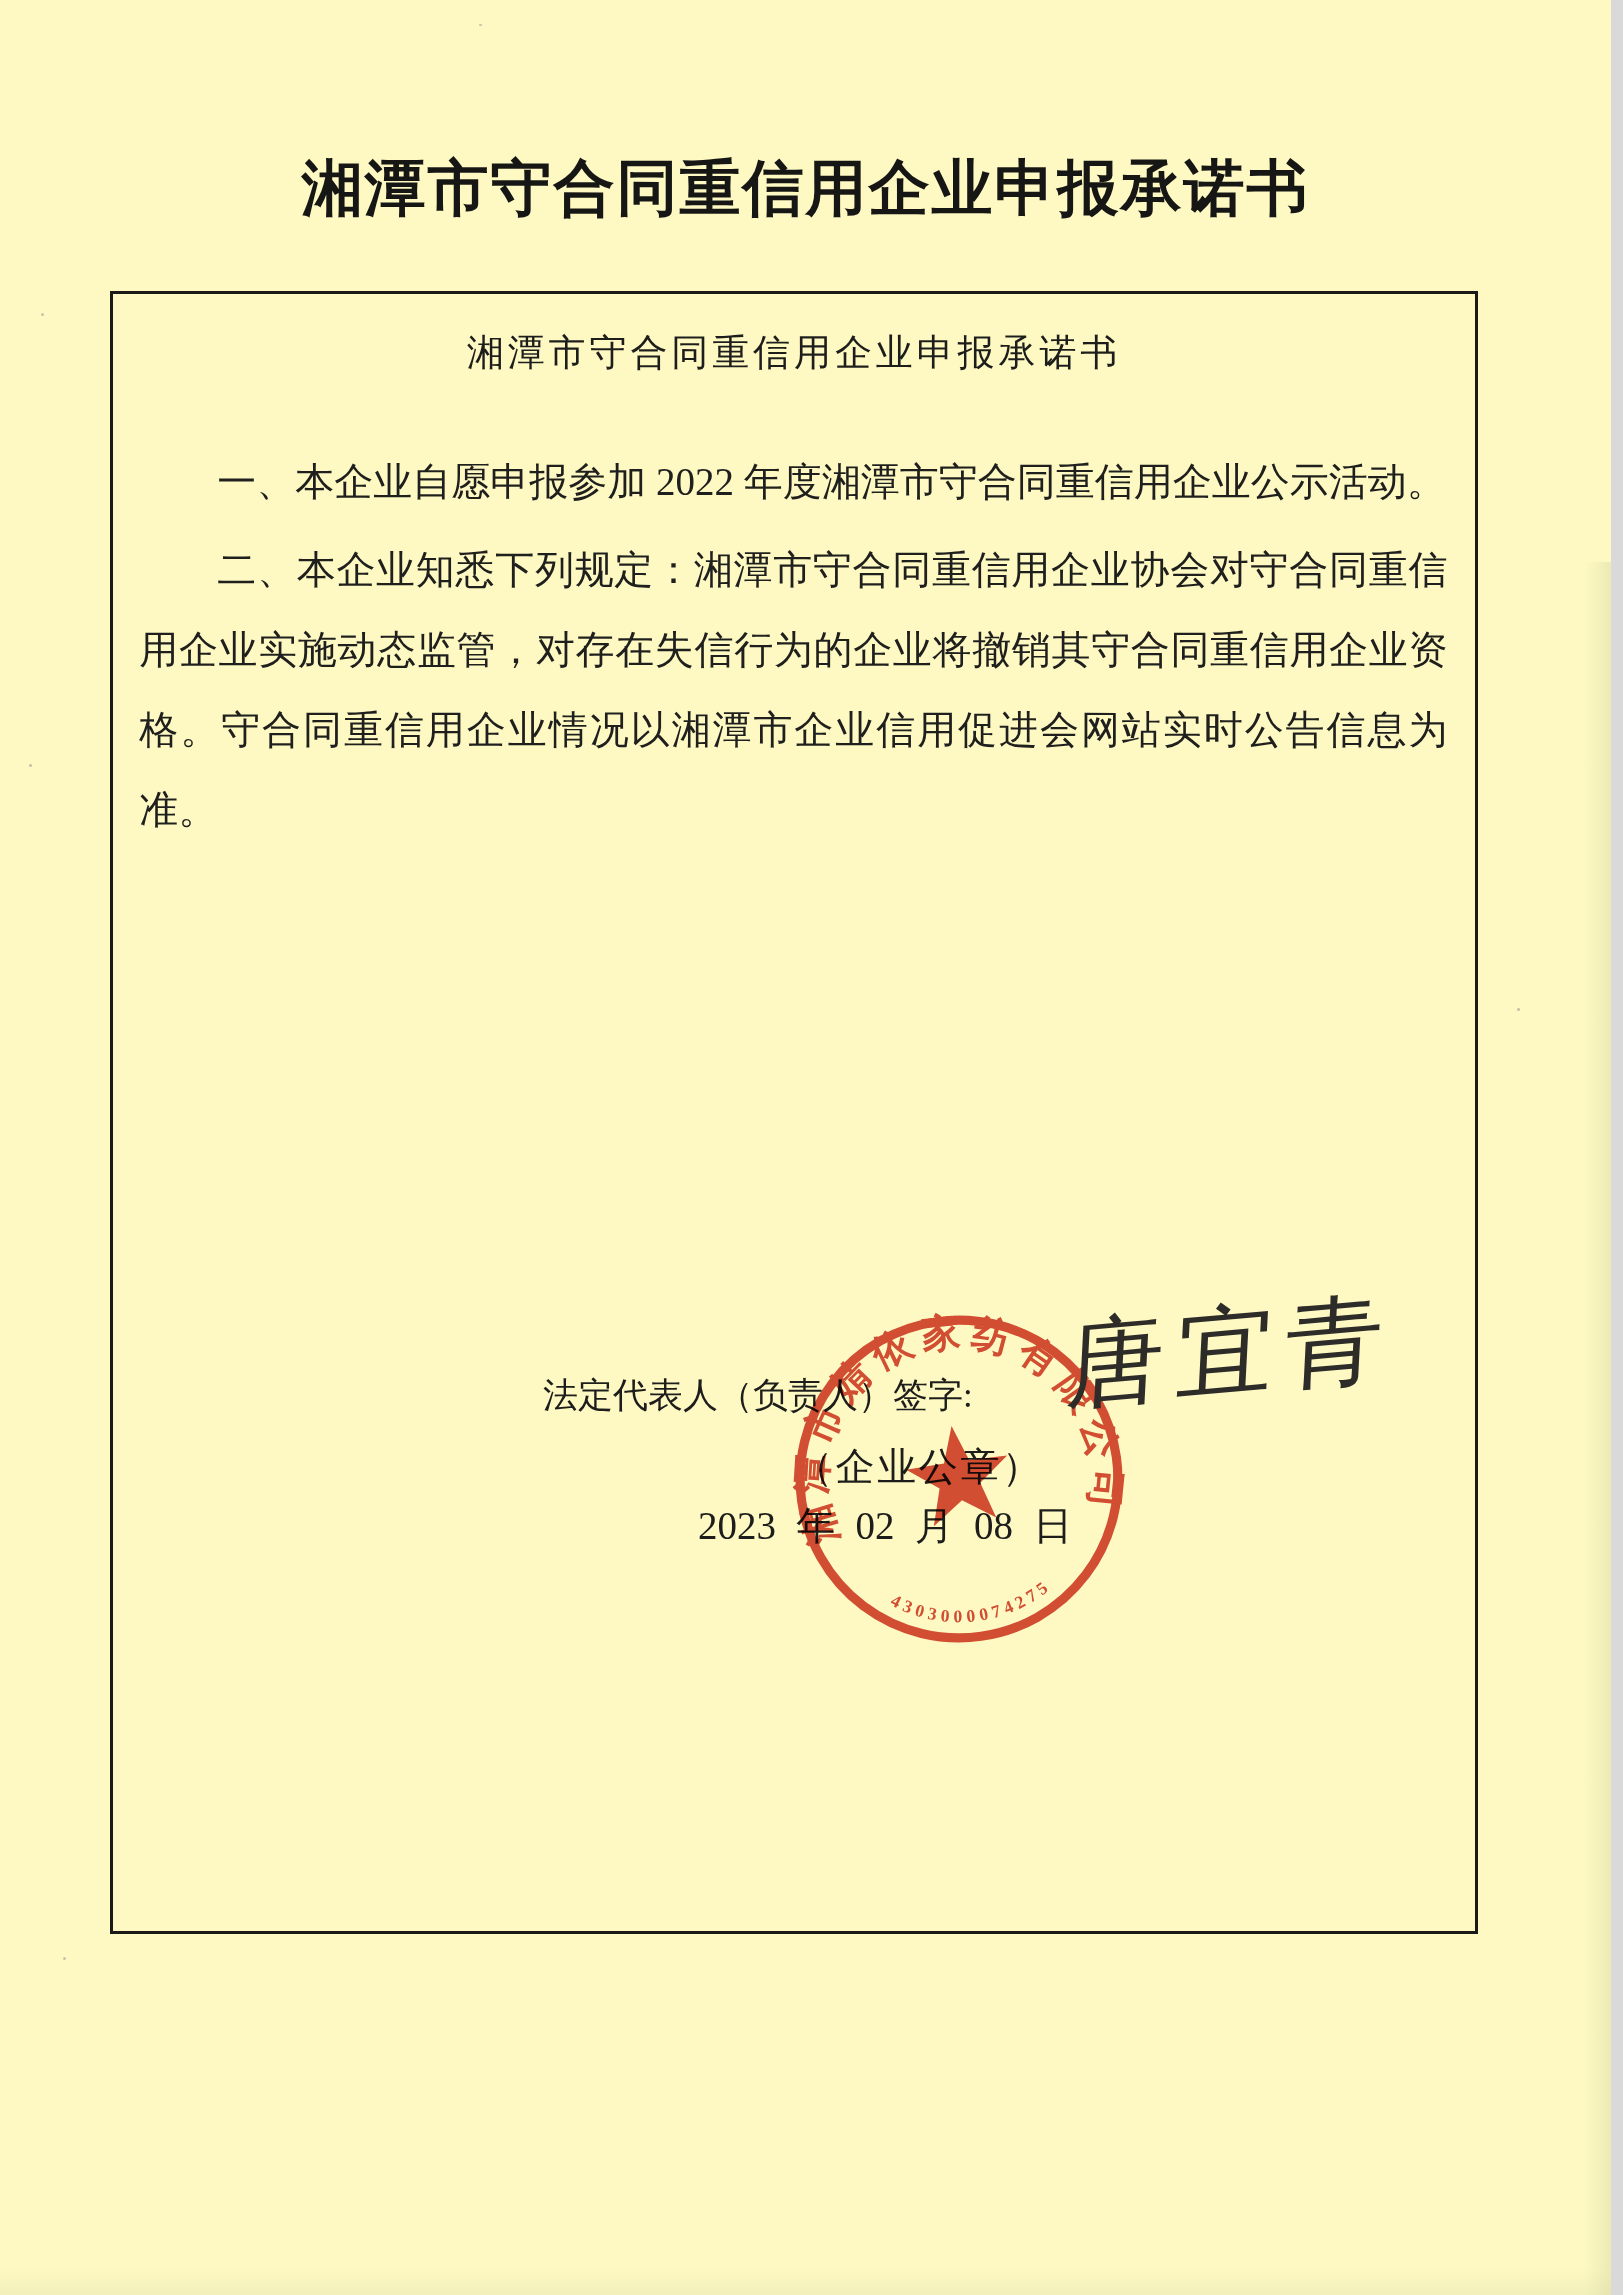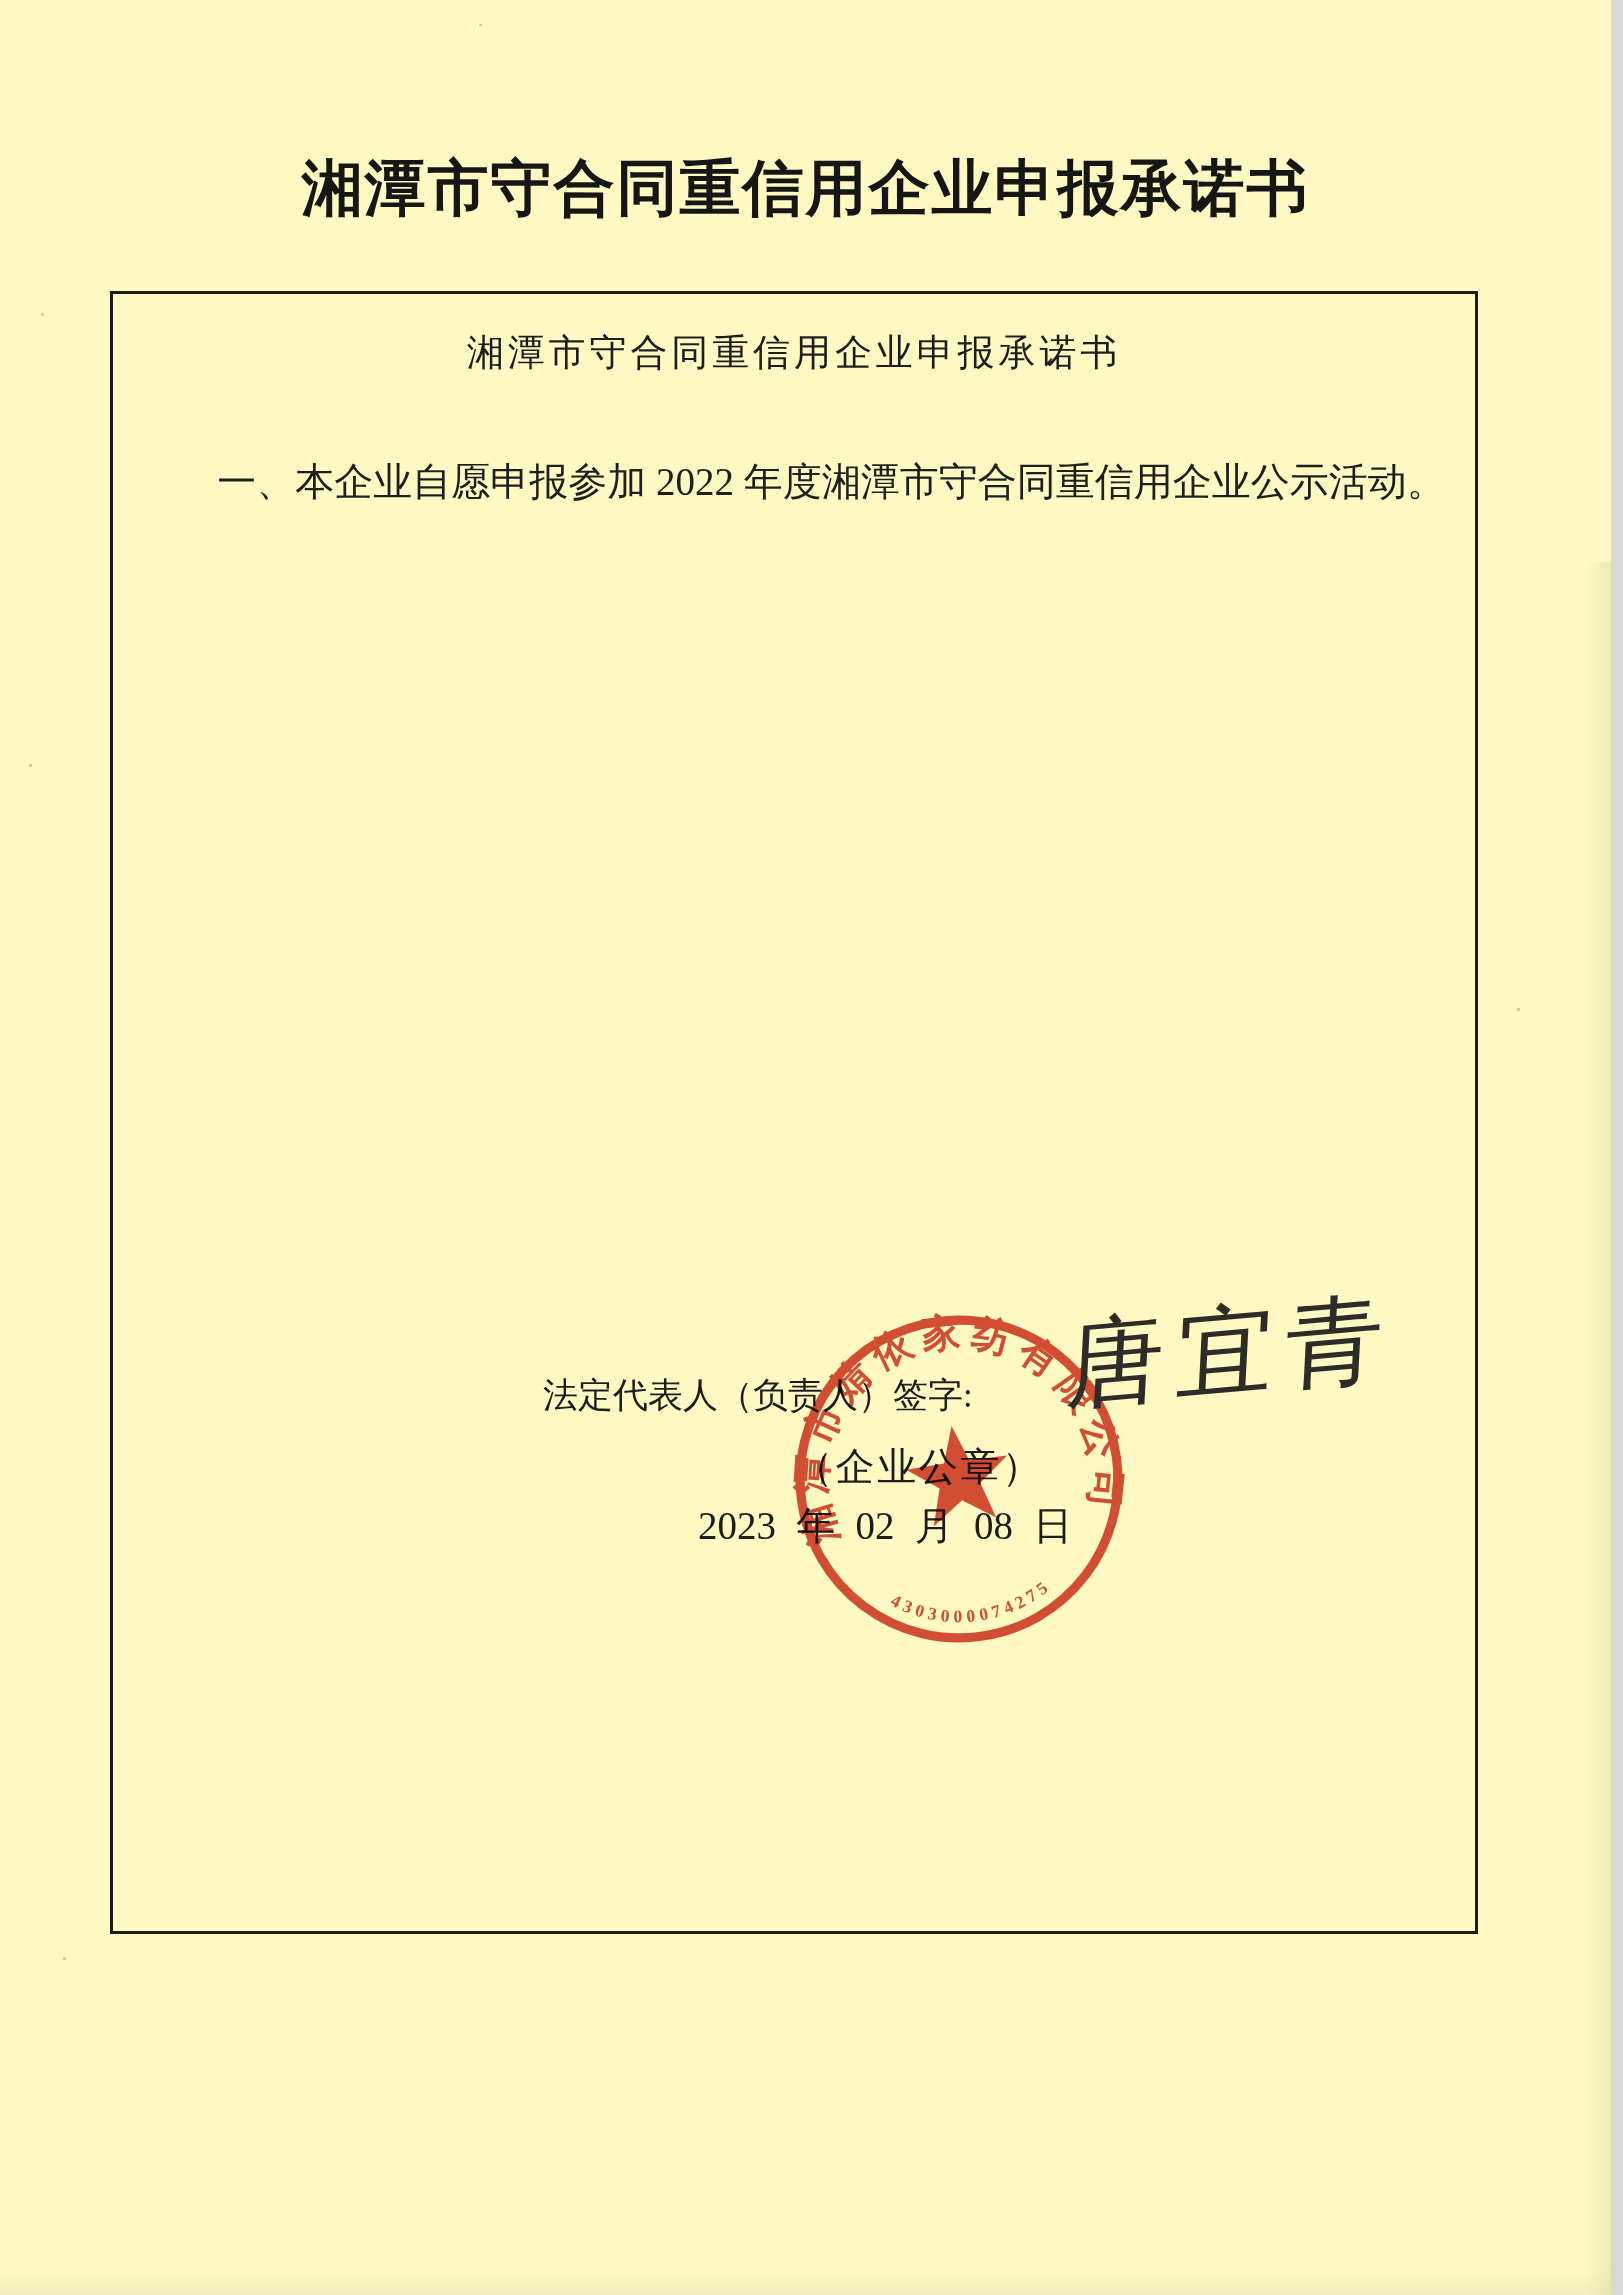--- a/index.html
+++ b/index.html
@@ -98,20 +98,21 @@
   <div class="speck" style="left:1517px;top:1008px;width:2.6px;height:2.6px;"></div>
 
   <div class="main-title">湘潭市守合同重信用企业申报承诺书</div>
 
   <div class="box">
 
     <div class="box-title">湘潭市守合同重信用企业申报承诺书</div>
 
     <div class="content">
       <p>一、本企业自愿申报参加 2022 年度湘潭市守合同重信用企业公示活动。</p>
+      <p>二、本企业知悉下列规定：湘潭市守合同重信用企业协会对守合同重信用企业实施动态监管，对存在失信行为的企业将撤销其守合同重信用企业资格。守合同重信用企业情况以湘潭市企业信用促进会网站实时公告信息为准。</p>
     </div>
 
     <div class="sign-label">法定代表人（负责人）签字:</div>
 
     <div class="seal-note">（企业公章）</div>
 
     <div class="date-line">2023 年 02 月 08 日</div>
 
     <div class="signature-name">唐宜青</div>
 

